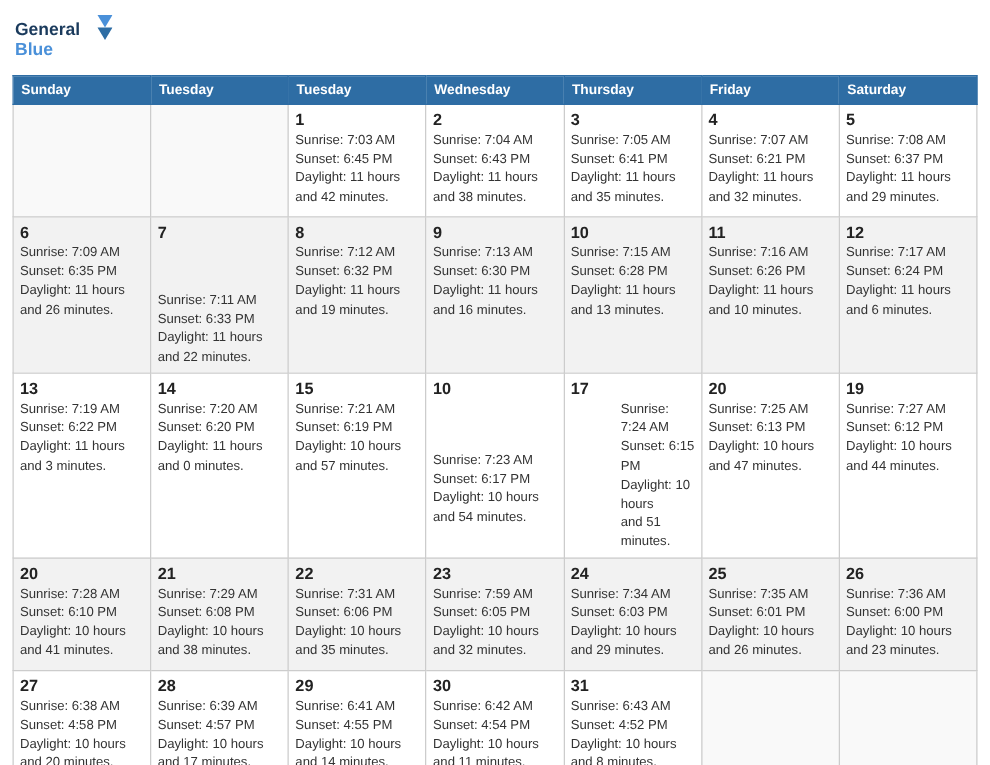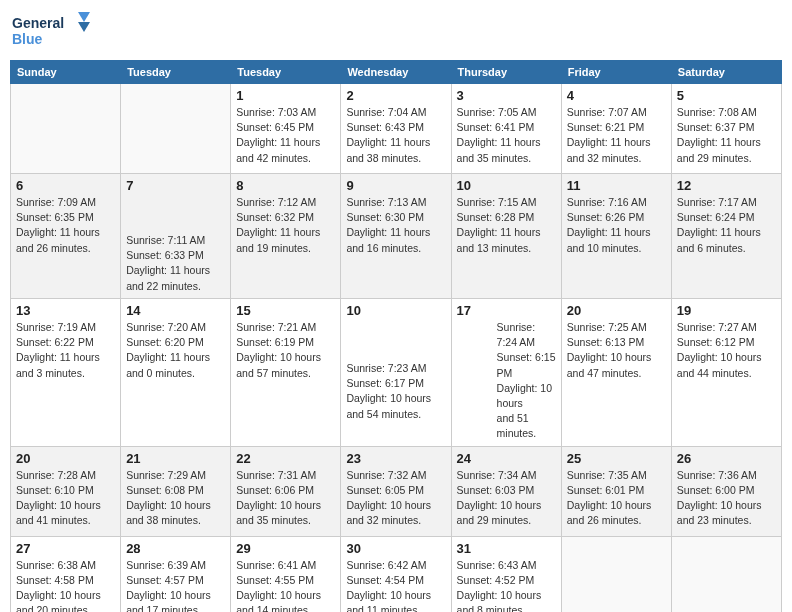--- a/index.html
+++ b/index.html
@@ -263,21 +263,21 @@
         </td>
         <td>
           <div class="day-num">22</div>
           <div class="day-info" style="white-space: pre-line;">Sunrise: 7:31 AM
 Sunset: 6:06 PM
 Daylight: 10 hours
 and 35 minutes.</div>
         </td>
         <td>
           <div class="day-num">23</div>
-          <div class="day-info" style="white-space: pre-line;">Sunrise: 7:32 AM
+          <div class="day-info" style="white-space: pre-line;">Sunrise: 7:59 AM
 Sunset: 6:05 PM
 Daylight: 10 hours
 and 32 minutes.</div>
         </td>
         <td>
           <div class="day-num">24</div>
           <div class="day-info" style="white-space: pre-line;">Sunrise: 7:34 AM
 Sunset: 6:03 PM
 Daylight: 10 hours
 and 29 minutes.</div>

